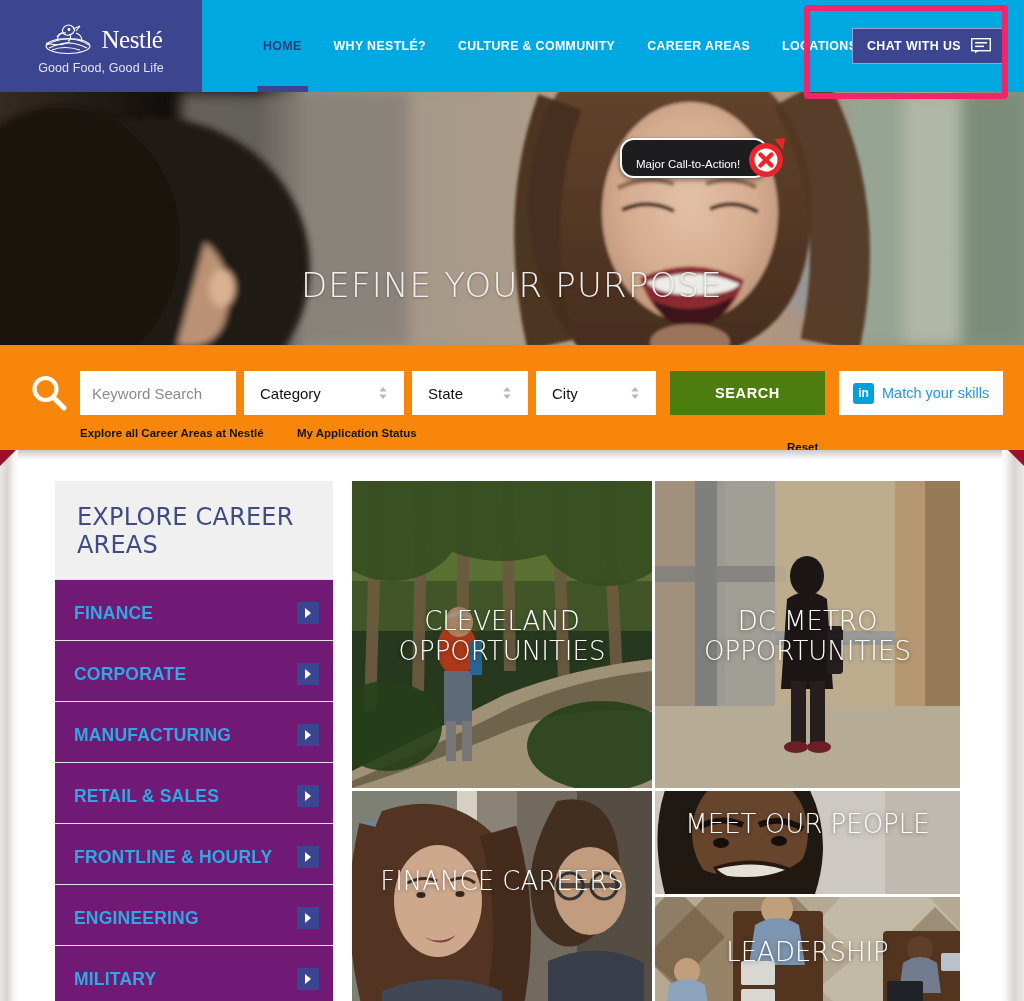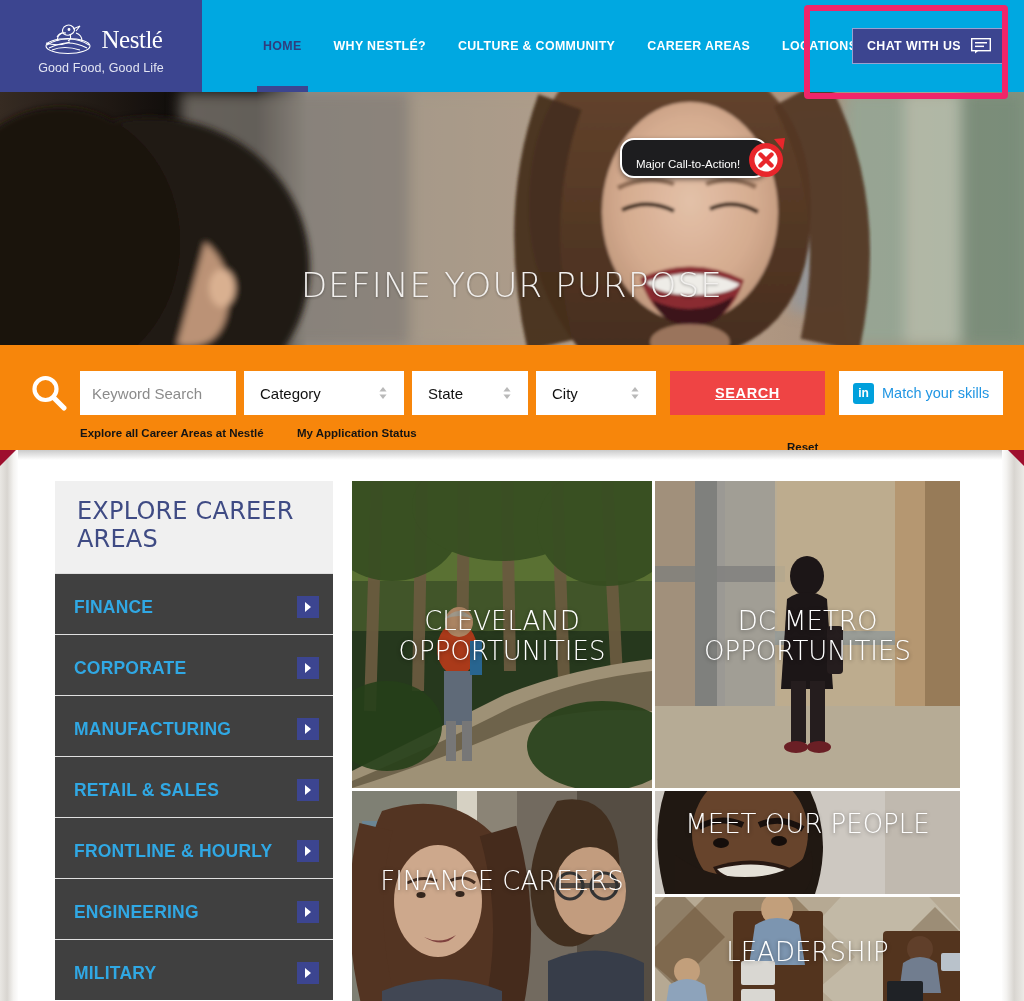--- a/index.html
+++ b/index.html
@@ -87,24 +87,23 @@
   .sel {
     height:44px; background:#fff; display:flex; align-items:center;
     font-size:15px; color:#111; padding:0 16px; position:relative; cursor:pointer;
   }
   .sel .lbl { flex:1; }
   .stepper { width:10px; height:20px; margin-left:8px; }
   .sel-category { width:160px; margin-left:8px; }
   .sel-state { width:116px; margin-left:8px; }
   .sel-city   { width:120px; margin-left:8px; }
   .search-btn {
-    width:155px; height:44px; background:#ef4444; color:#fff; border:0;
+    width:155px; height:44px; background:#4d7c0f; color:#fff; border:0;
     font-size:14.5px; font-weight:bold; letter-spacing:0.6px; margin-left:14px; cursor:pointer;
     font-family:"Liberation Sans", sans-serif;
-    text-decoration:underline;
   }
   .match-btn {
     height:44px; background:#fff; margin-left:14px; padding:0 14px;
     display:flex; align-items:center; gap:8px; cursor:pointer;
   }
   .li-icon { width:21px; height:21px; background:#00a0dc; border-radius:3px;
              color:#fff; font-size:12px; font-weight:bold; display:flex;
              align-items:center; justify-content:center; font-family:"Liberation Sans",sans-serif;}
   .match-txt { color:#2196e3; font-size:14.5px; }
 
@@ -124,25 +123,25 @@
               border-top:16px solid #9e0f2e; border-right:16px solid transparent; }
   .ribbon-r { position:absolute; top:450px; right:0; width:0; height:0;
               border-top:16px solid #9e0f2e; border-left:16px solid transparent; }
   .shadow-top { position:absolute; top:450px; left:16px; right:18px; height:10px;
               background:linear-gradient(180deg, rgba(80,80,80,.30), rgba(80,80,80,0)); }
 
   
   .content { position:absolute; top:465px; left:0; width:1024px; height:536px; }
 
   .sidebar { position:absolute; left:55px; top:16px; width:278px; }
-  .sb-head { background:#f0f0f0; padding:16px 22px 20px 22px; }
+  .sb-head { background:#f0f0f0; padding:22px 22px 20px 22px; }
   .sb-head-txt { color:#3f4b84; font-size:24px; line-height:1.17; font-weight:400;
                  font-family:"DejaVu Sans", sans-serif; letter-spacing:0.2px; }
   .sb-item {
-    background:#404040; border-top:1px solid #e0e0e0; height:61px;
+    background:#701a75; border-top:1px solid #e0e0e0; height:61px;
     display:flex; align-items:center; padding:6px 14px 0 19px; cursor:pointer;
   }
   .sb-label { flex:1; color:#30a8e4; font-size:17.5px; font-weight:bold; letter-spacing:0.2px;
               font-family:"Liberation Sans", sans-serif; }
   .sb-arrow { width:22px; height:22px; background:#3c4590; display:flex;
               align-items:center; justify-content:center; }
   .sb-arrow svg { display:block; }
 
   
   .cards { position:absolute; left:352px; top:16px; width:608px; }

